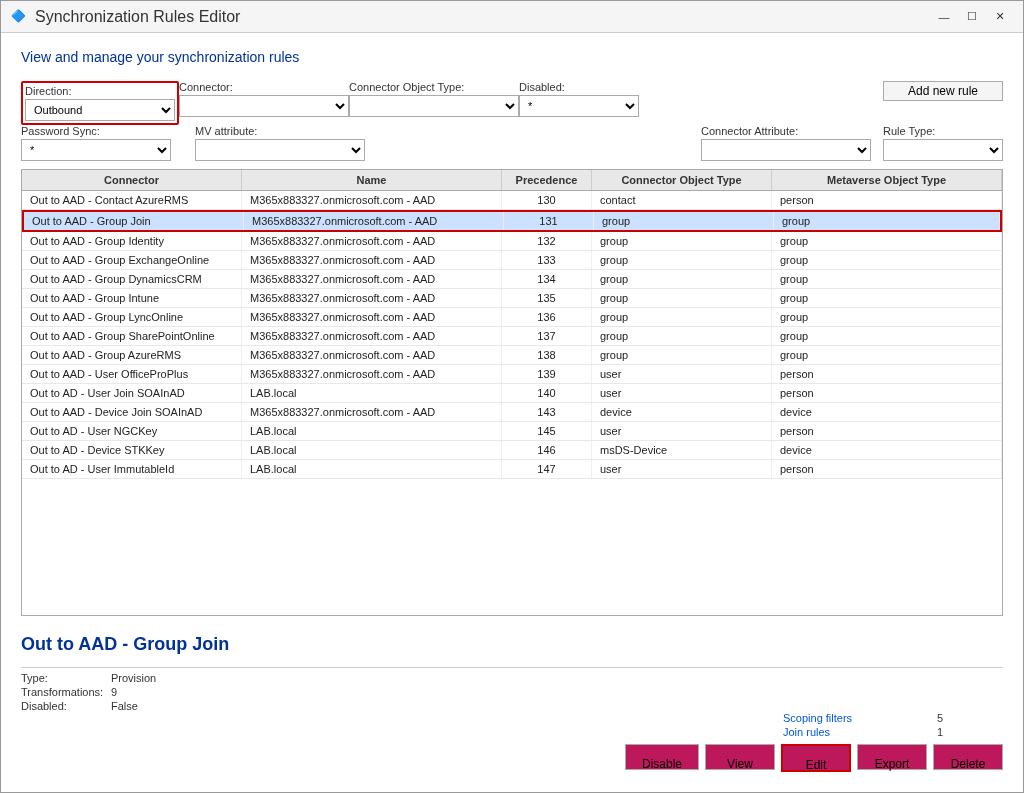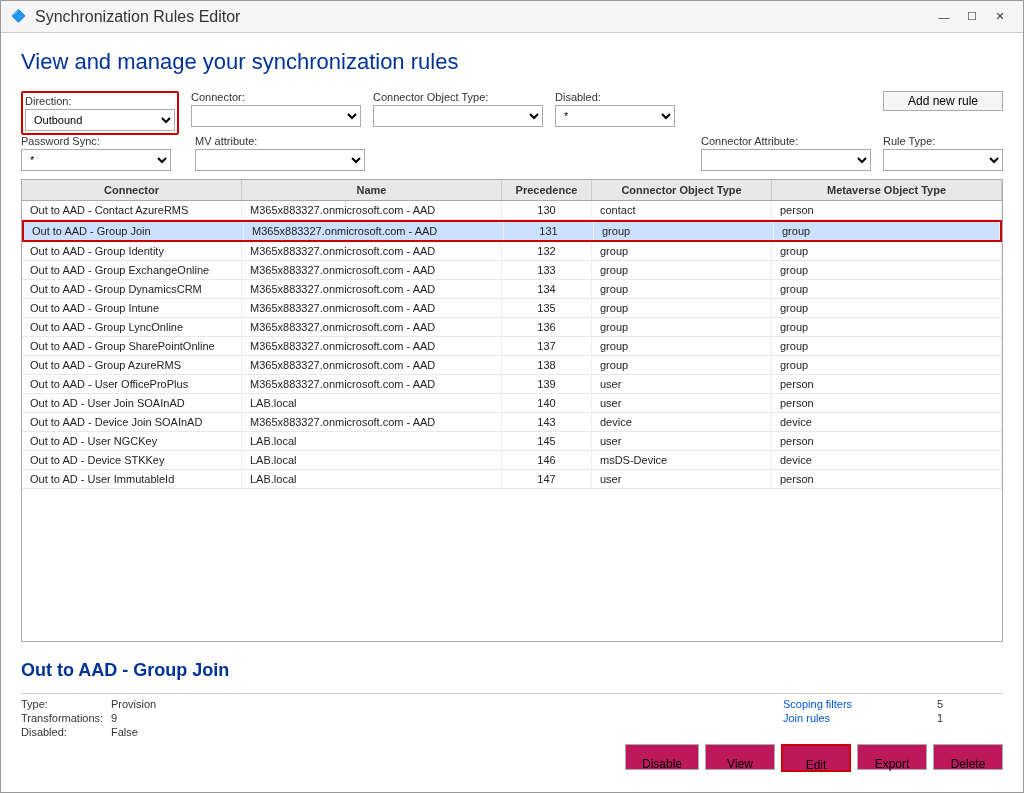--- a/index.html
+++ b/index.html
@@ -62,21 +62,21 @@
     }
 
     .content {
       flex: 1;
       padding: 16px 20px;
       overflow: hidden;
       display: flex;
       flex-direction: column;
     }
     .page-title {
-      font-size: 22px;
+      font-size: 14px;
       font-weight: 300;
       color: #003399;
       margin-bottom: 16px;
     }
     .filter-row {
       display: flex;
       align-items: center;
       gap: 12px;
     }
     .filter-group {
@@ -213,21 +213,21 @@
 
     .separator {
       border: none;
       border-top: 1px solid #ccc;
       margin: 4px 0;
     }
 
     .filter-row-top {
       display: flex;
       align-items: flex-start;
-      gap: 12px;
+      gap: 0;
     }
   </style>
 </head>
 <body>
 
 <div class="window">
 
   <div class="title-bar">
     <div class="title-bar-left">
       <span class="title-icon">🔷</span>
@@ -434,21 +434,21 @@
     </div>
 
     <div style="margin-top:8px;">
       <div class="selected-title">
         <span>Out to AAD - Group Join</span>
       </div>
     </div>
 
     <hr class="separator">
 
-    <div style="display:flex; gap:0;">
+    <div style="display:flex; gap:0;flex-direction:column;">
       <div style="display:flex; flex-direction:column; gap:2px; min-width:320px;">
         <div class="details-row">
           <span class="detail-label">Type:</span>
           <span class="detail-value">Provision</span>
         </div>
         <div class="details-row">
           <span class="detail-label">Transformations:</span>
           <span class="detail-value">9</span>
         </div>
         <div class="details-row">

